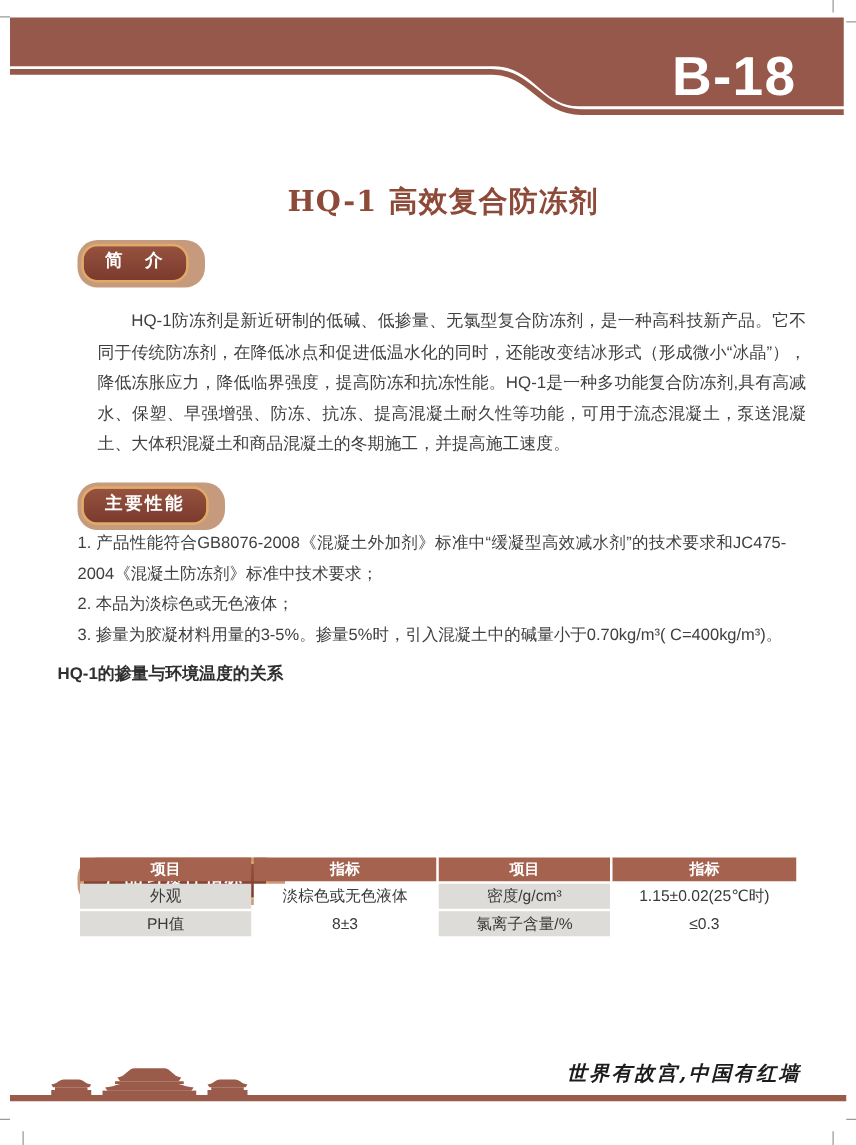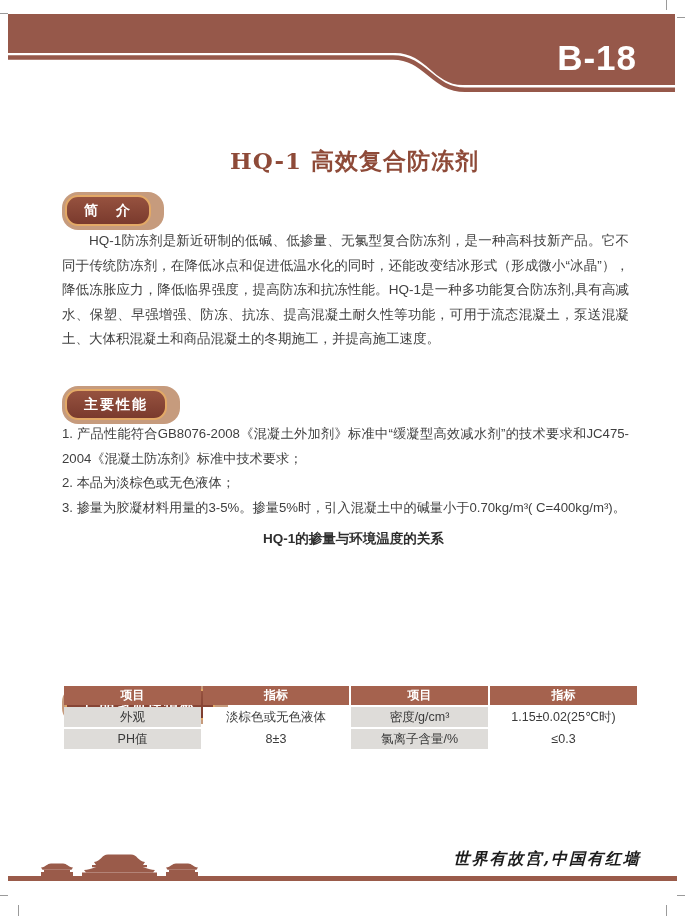--- a/index.html
+++ b/index.html
@@ -10,21 +10,21 @@
     overflow:hidden;
     font-family:"Liberation Sans","DejaVu Sans",sans-serif;
     color:#3f3f3f;
   }
   
   .crop{position:absolute;background:#9a9a9a;}
   
   .banner{position:absolute;left:0;top:0;}
   .page-code{
     position:absolute;top:40px;right:48px;
-    font-size:35px;font-weight:bold;color:#ffffff;
+    font-size:44px;font-weight:bold;color:#ffffff;
     letter-spacing:1px;line-height:1;
   }
   
   .title{
     position:absolute;top:134px;left:0;width:685px;
     text-align:center;margin:12px;
     font-family:"DejaVu Serif","Liberation Serif",serif;
     font-size:23px;font-weight:bold;color:#8e4a38;
     letter-spacing:1px;
   }
@@ -34,38 +34,38 @@
     background:#c69b7d;
     border-radius:16px;
     padding:3px 13px 4px 3px;
   }
   .badge-inner{
     display:block;
     background:linear-gradient(180deg,#96523f 0%,#7a3a2d 100%);
     border:2px solid #e3a966;
     border-radius:13px;
     color:#ffffff;font-weight:bold;font-size:14px;line-height:1;
-    padding:6px 17px 7px;letter-spacing:2px;white-space:nowrap;
+    padding:6px 17px 7px;letter-spacing:2px;white-space:nowrap;font-family:Liberation Serif, serif;
   }
   
   .para{
-    position:absolute;left:62px;top:229px;width:567px;margin:0;
+    position:absolute;left:62px;top:229px;width:567px;margin:16px;
     font-size:13.5px;line-height:24.6px;text-align:justify;
     text-indent:2em;color:#3f3f3f;
   }
   .perf-list{position:absolute;left:62px;top:422px;width:567px;}
   .perf-item{font-size:13.2px;line-height:24.5px;text-align:justify;color:#3f3f3f;}
   .note{
     position:absolute;left:62px;top:592px;width:567px;
     font-size:11.5px;color:#3f3f3f;
   }
   
   .table-title{
-    position:absolute;left:70px;top:530px;width:567px;
-    text-align:center;font-size:13.5px;font-weight:bold;color:#2f2f2f;
+    position:absolute;left:46px;top:530px;width:567px;
+    font-size:13.5px;font-weight:bold;color:#2f2f2f;
   }
   table.datatable{
     position:absolute;left:62px;
     width:567px;table-layout:fixed;
     border-collapse:separate;border-spacing:2px;
   }
   table.t1{top:551px;}
   table.t2{top:684px;}
   .datatable th{
     background:#a5624e;color:#ffffff;font-weight:bold;

